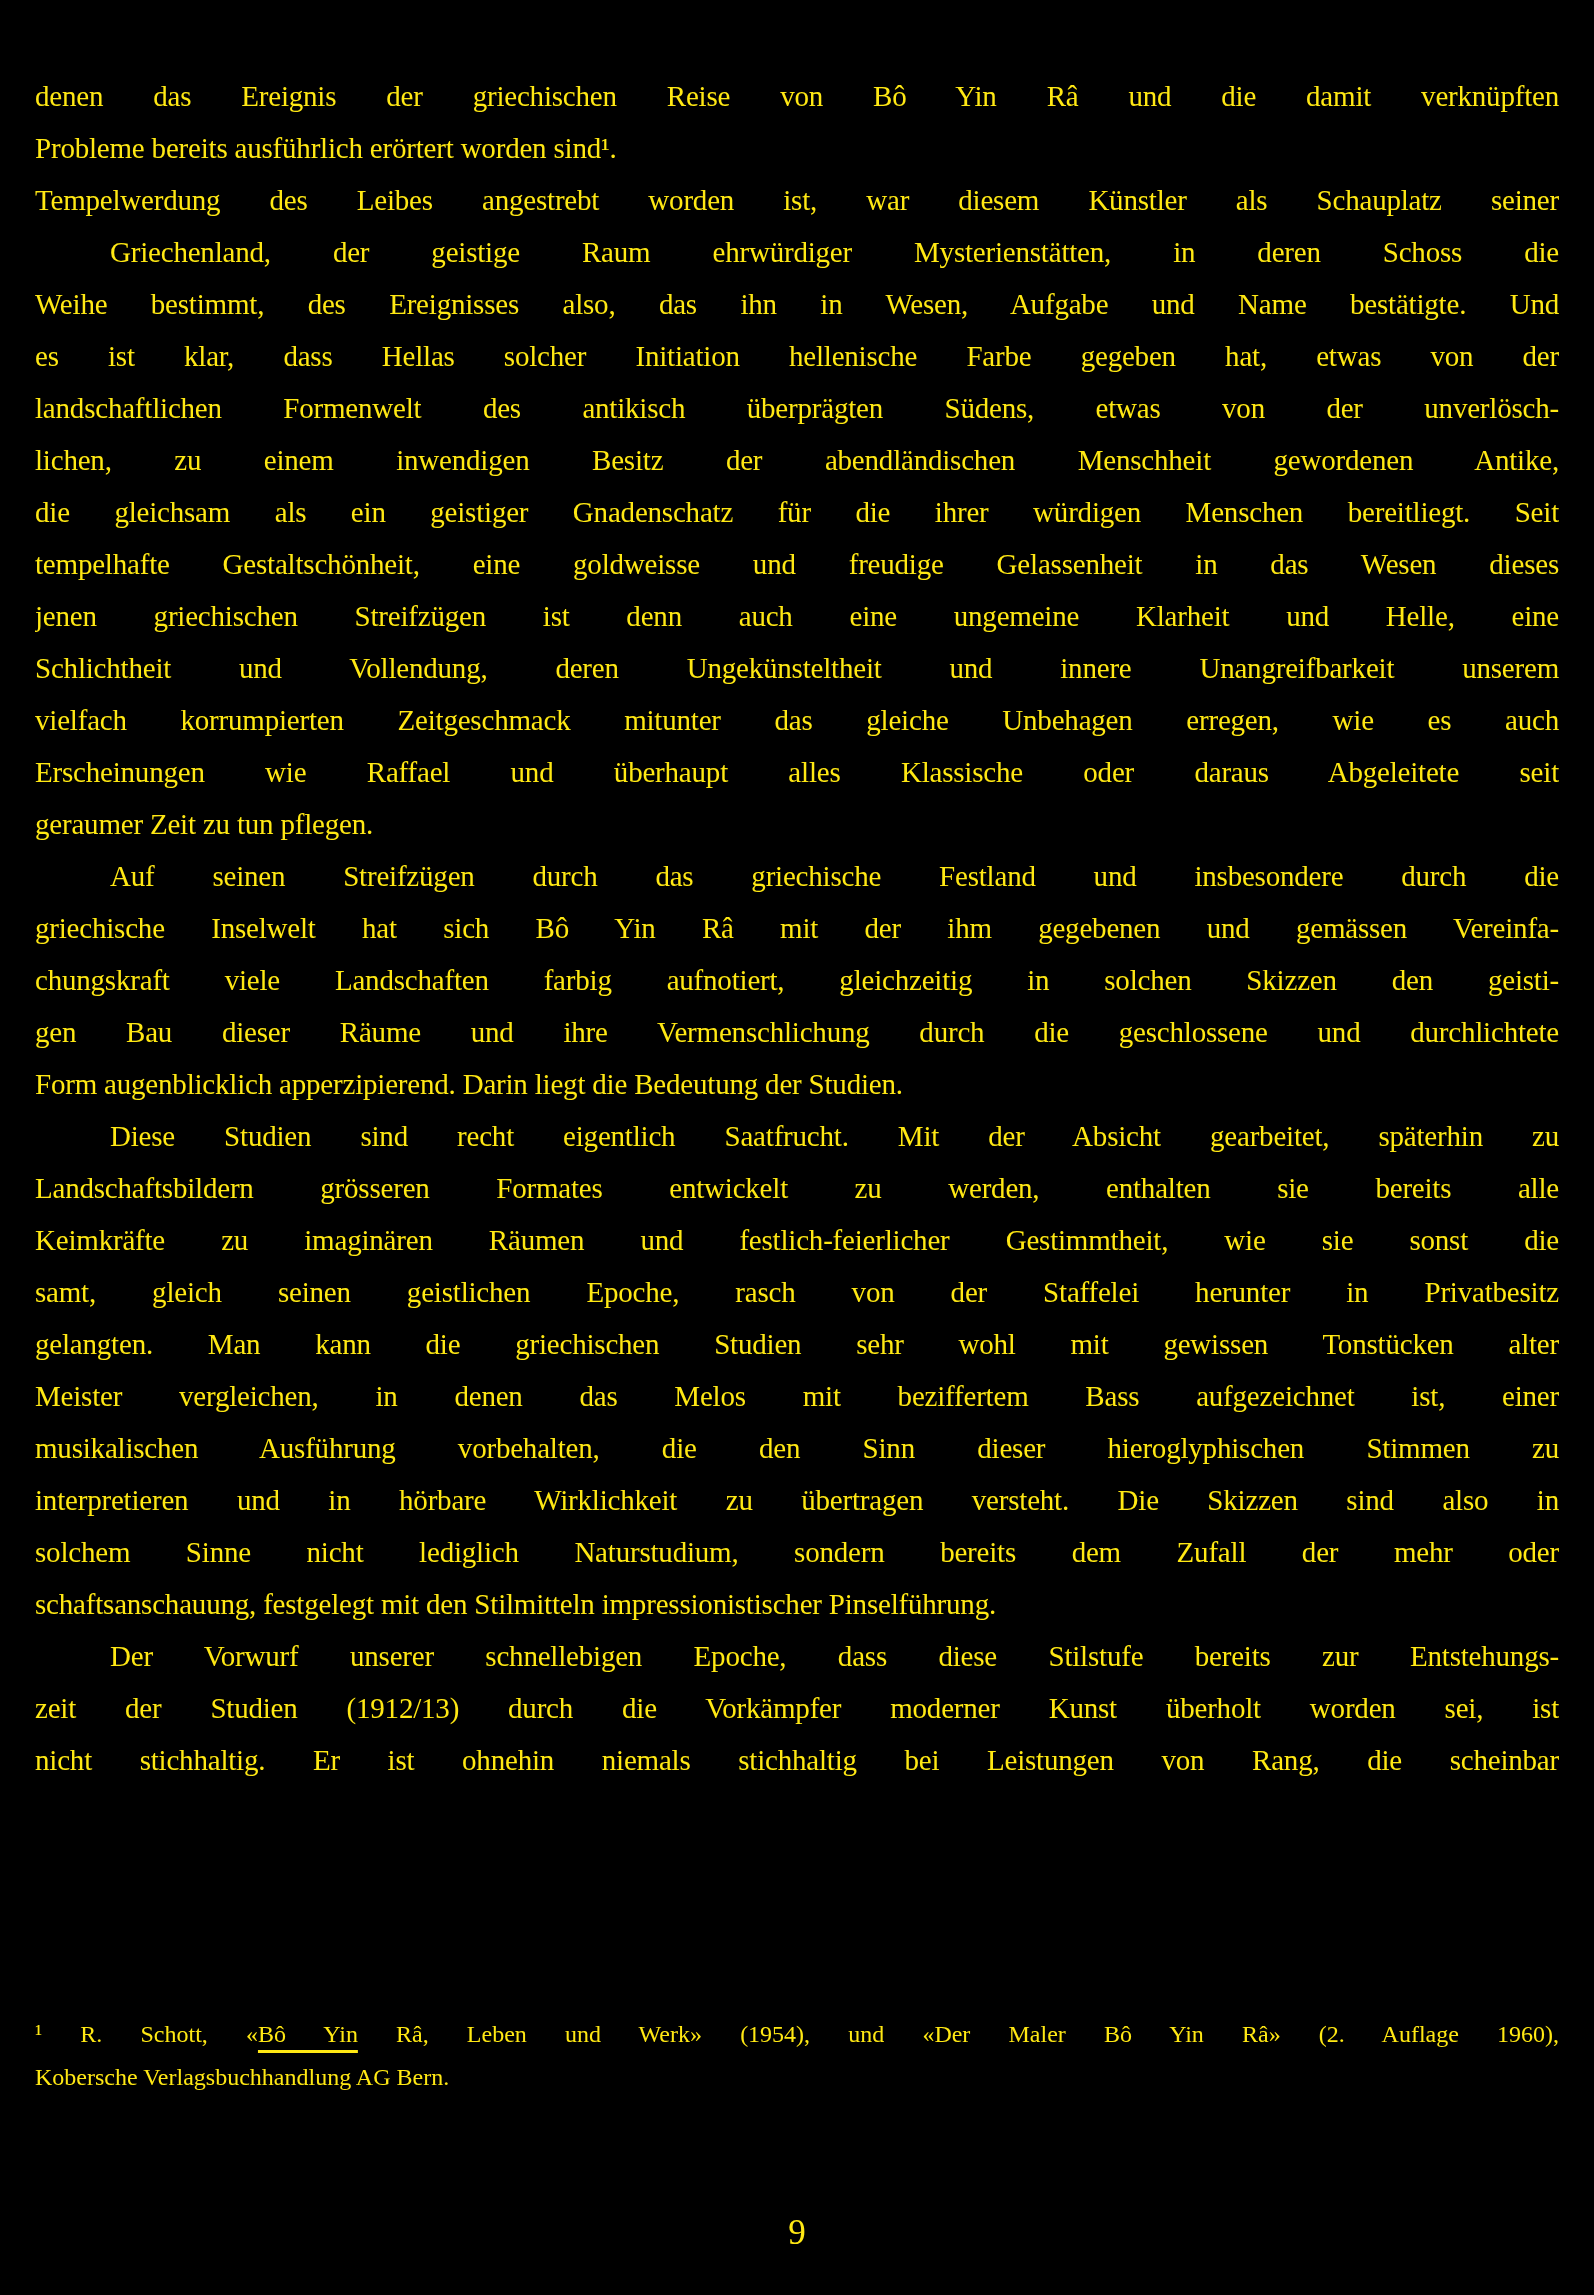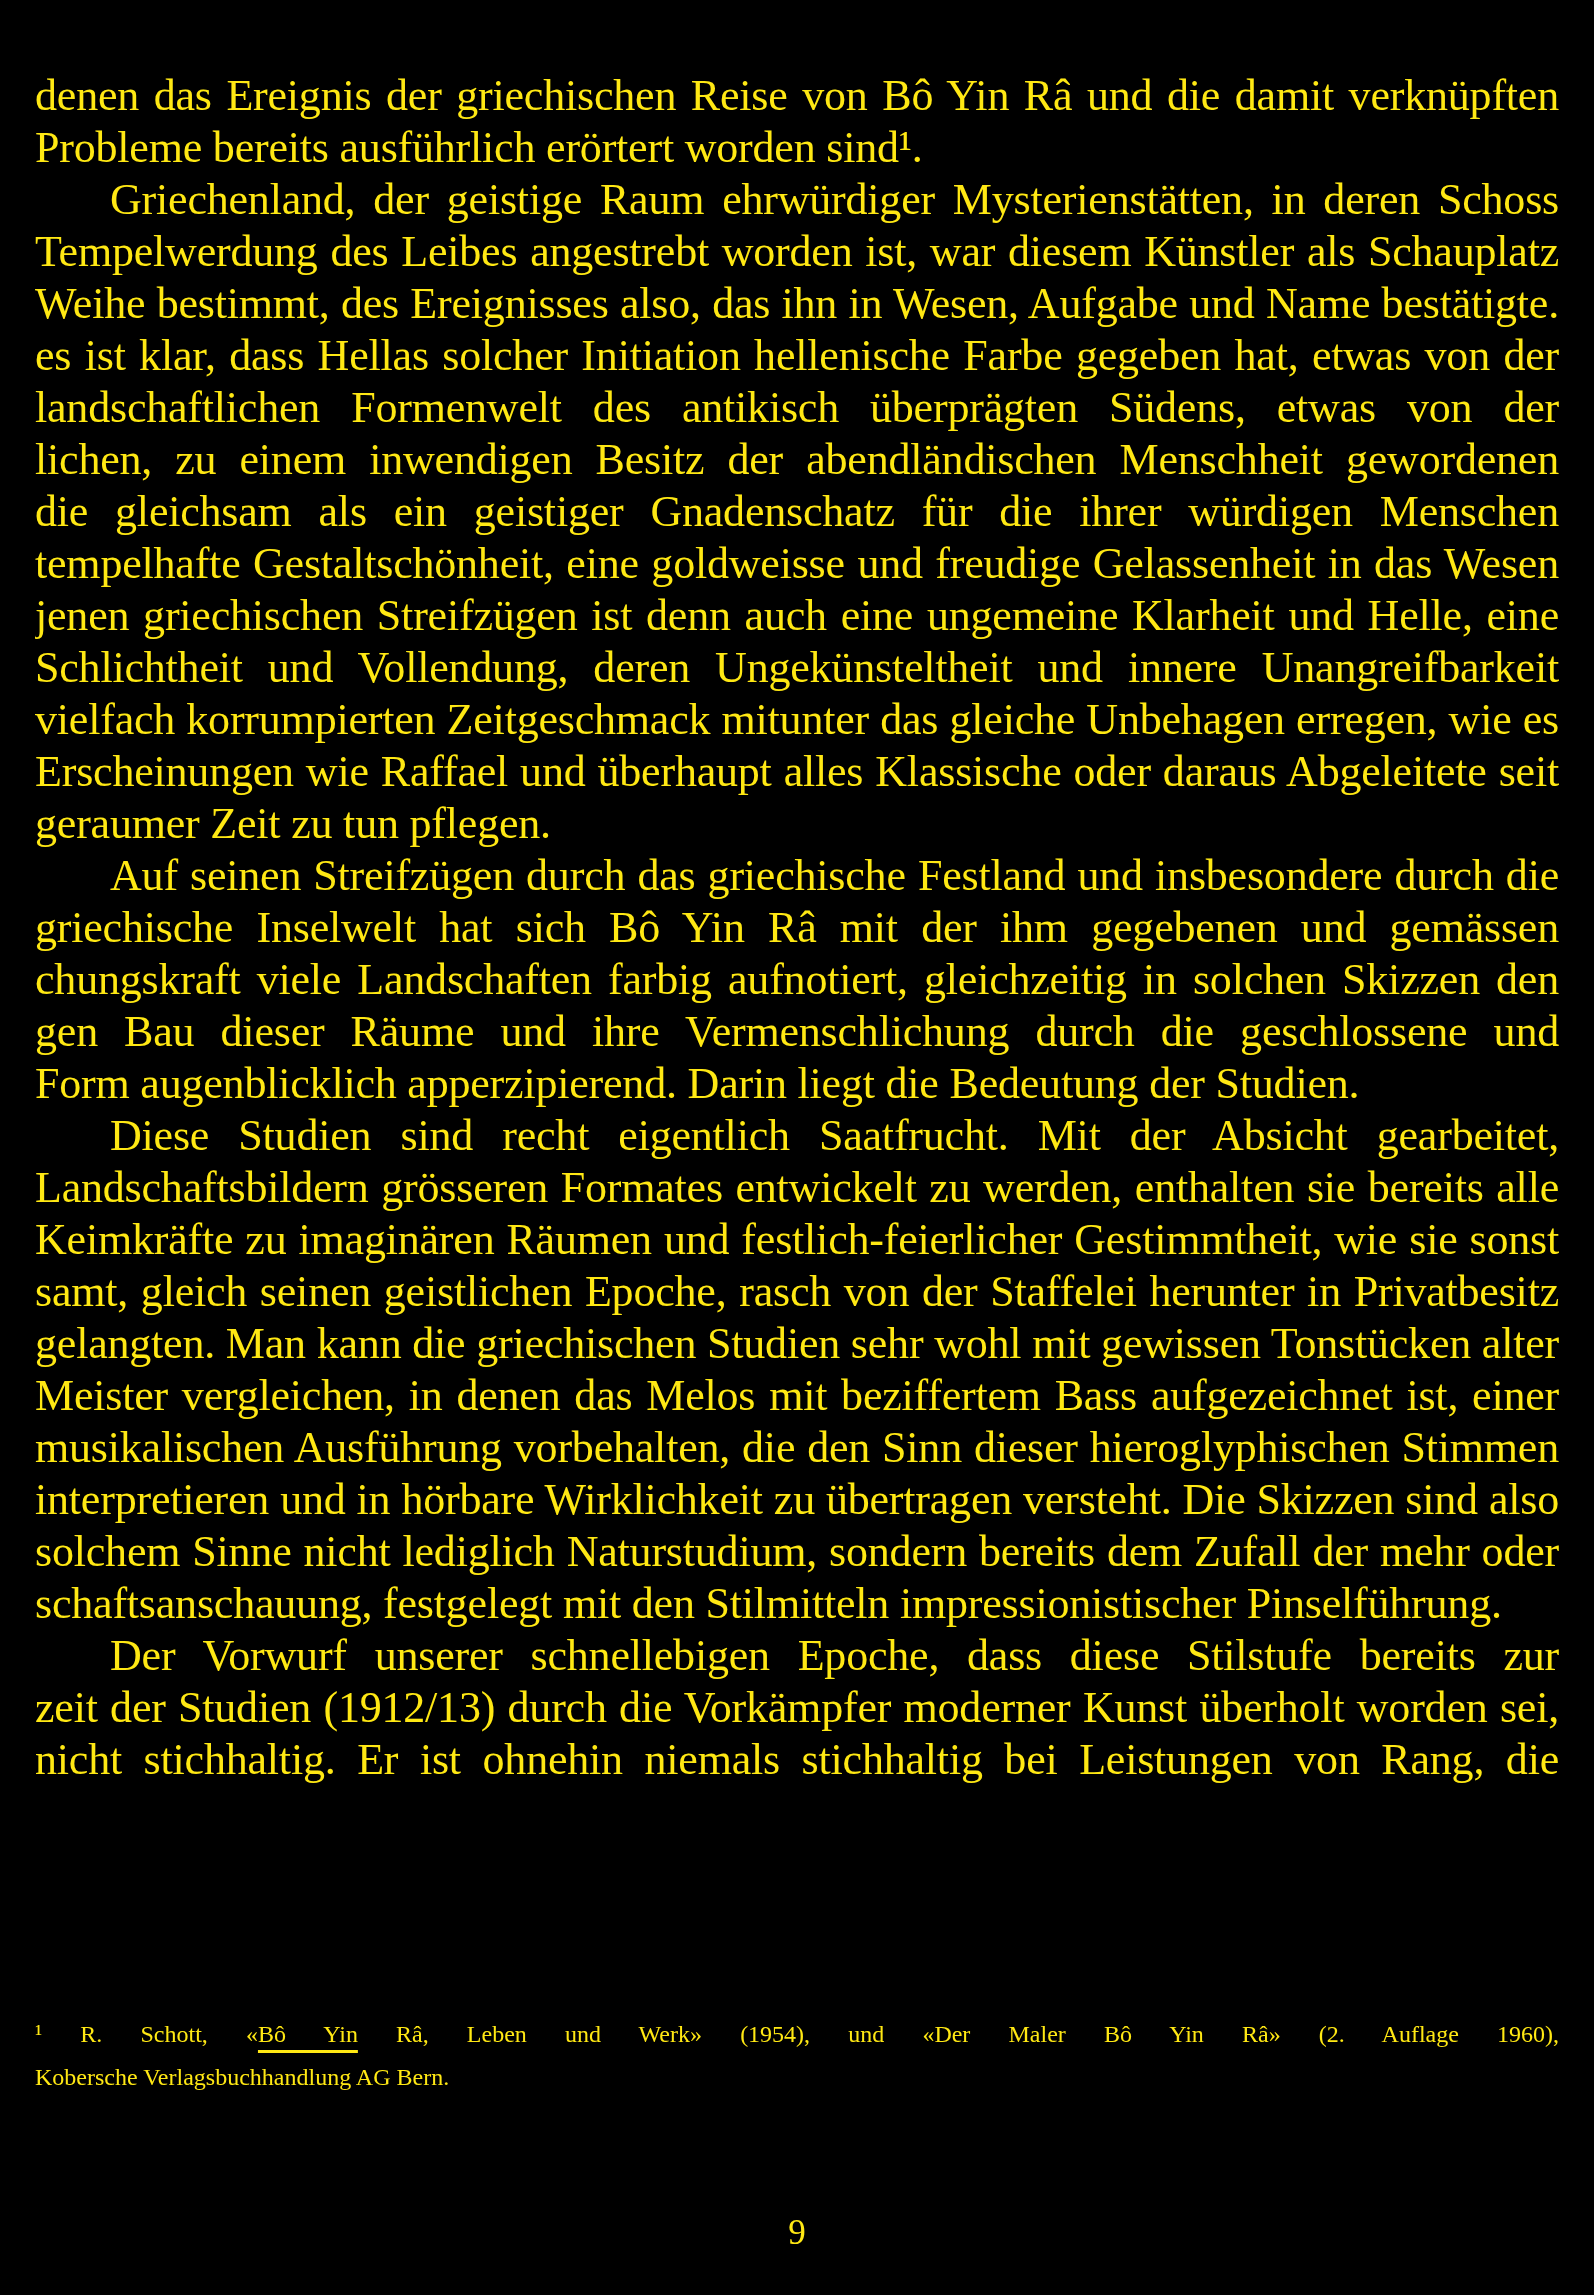--- a/index.html
+++ b/index.html
@@ -16,21 +16,21 @@
     font-family:"Liberation Serif", serif;
     overflow:hidden;
   }
   .body-text{
     position:absolute;
     top:70px;
     left:35px;
     width:1524px;
   }
   .line{
-    font-size:44px;
+    font-size:29px;
     line-height:52px;
     height:52px;
     letter-spacing:-0.2px;
     text-align:justify;
     text-align-last:justify;
     overflow:hidden;
     white-space:normal;
   }
   .line.end{
     text-align-last:left;
@@ -70,22 +70,22 @@
   }
 </style>
 </head>
 <body>
 
 <div class="page">
 
   <main class="body-text" id="body-lines">
       <div class="line">denen das Ereignis der griechischen Reise von Bô Yin Râ und die damit verknüpften</div>
       <div class="line end">Probleme bereits ausführlich erörtert worden sind¹.</div>
+      <div class="line">Tempelwerdung des Leibes angestrebt worden ist, war diesem Künstler als Schauplatz seiner</div>
       <div class="line indent">Griechenland, der geistige Raum ehrwürdiger Mysterienstätten, in deren Schoss die</div>
-      <div class="line">Tempelwerdung des Leibes angestrebt worden ist, war diesem Künstler als Schauplatz seiner</div>
       <div class="line">Weihe bestimmt, des Ereignisses also, das ihn in Wesen, Aufgabe und Name bestätigte. Und</div>
       <div class="line">es ist klar, dass Hellas solcher Initiation hellenische Farbe gegeben hat, etwas von der</div>
       <div class="line">landschaftlichen Formenwelt des antikisch überprägten Südens, etwas von der unverlösch-</div>
       <div class="line">lichen, zu einem inwendigen Besitz der abendländischen Menschheit gewordenen Antike,</div>
       <div class="line">die gleichsam als ein geistiger Gnadenschatz für die ihrer würdigen Menschen bereitliegt. Seit</div>
       <div class="line">tempelhafte Gestaltschönheit, eine goldweisse und freudige Gelassenheit in das Wesen dieses</div>
       <div class="line">jenen griechischen Streifzügen ist denn auch eine ungemeine Klarheit und Helle, eine</div>
       <div class="line">Schlichtheit und Vollendung, deren Ungekünsteltheit und innere Unangreifbarkeit unserem</div>
       <div class="line">vielfach korrumpierten Zeitgeschmack mitunter das gleiche Unbehagen erregen, wie es auch</div>
       <div class="line">Erscheinungen wie Raffael und überhaupt alles Klassische oder daraus Abgeleitete seit</div>

